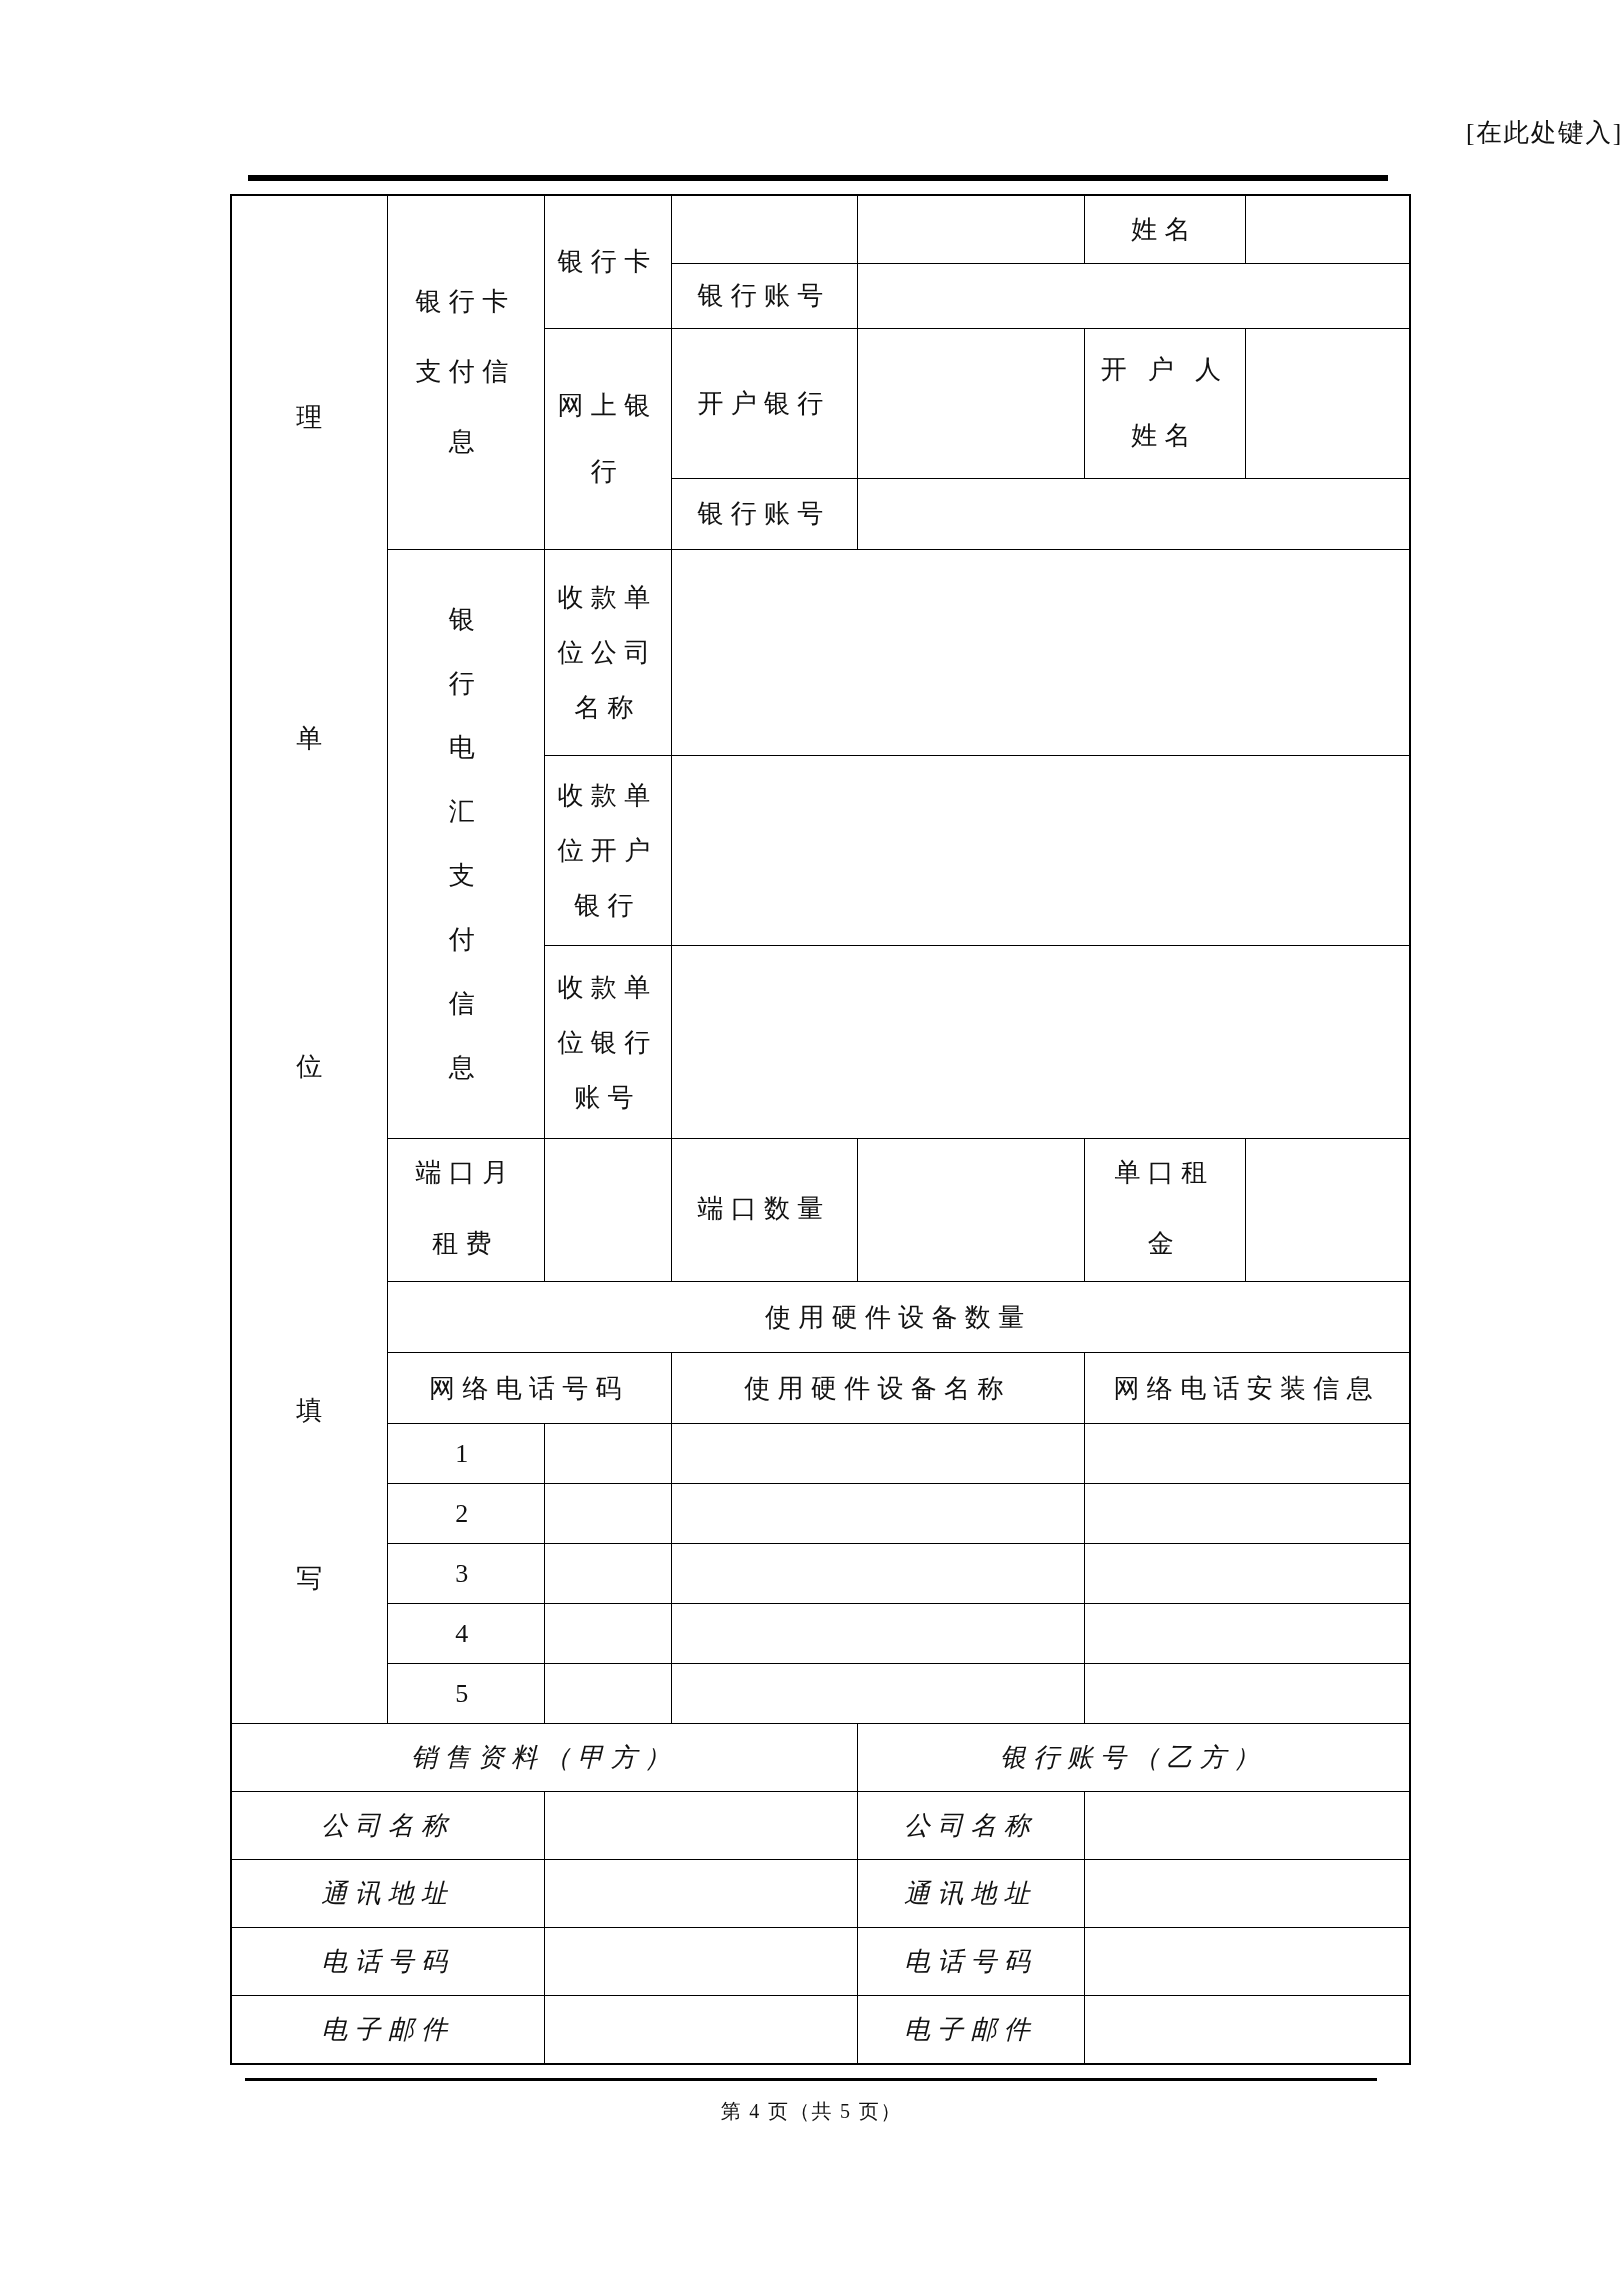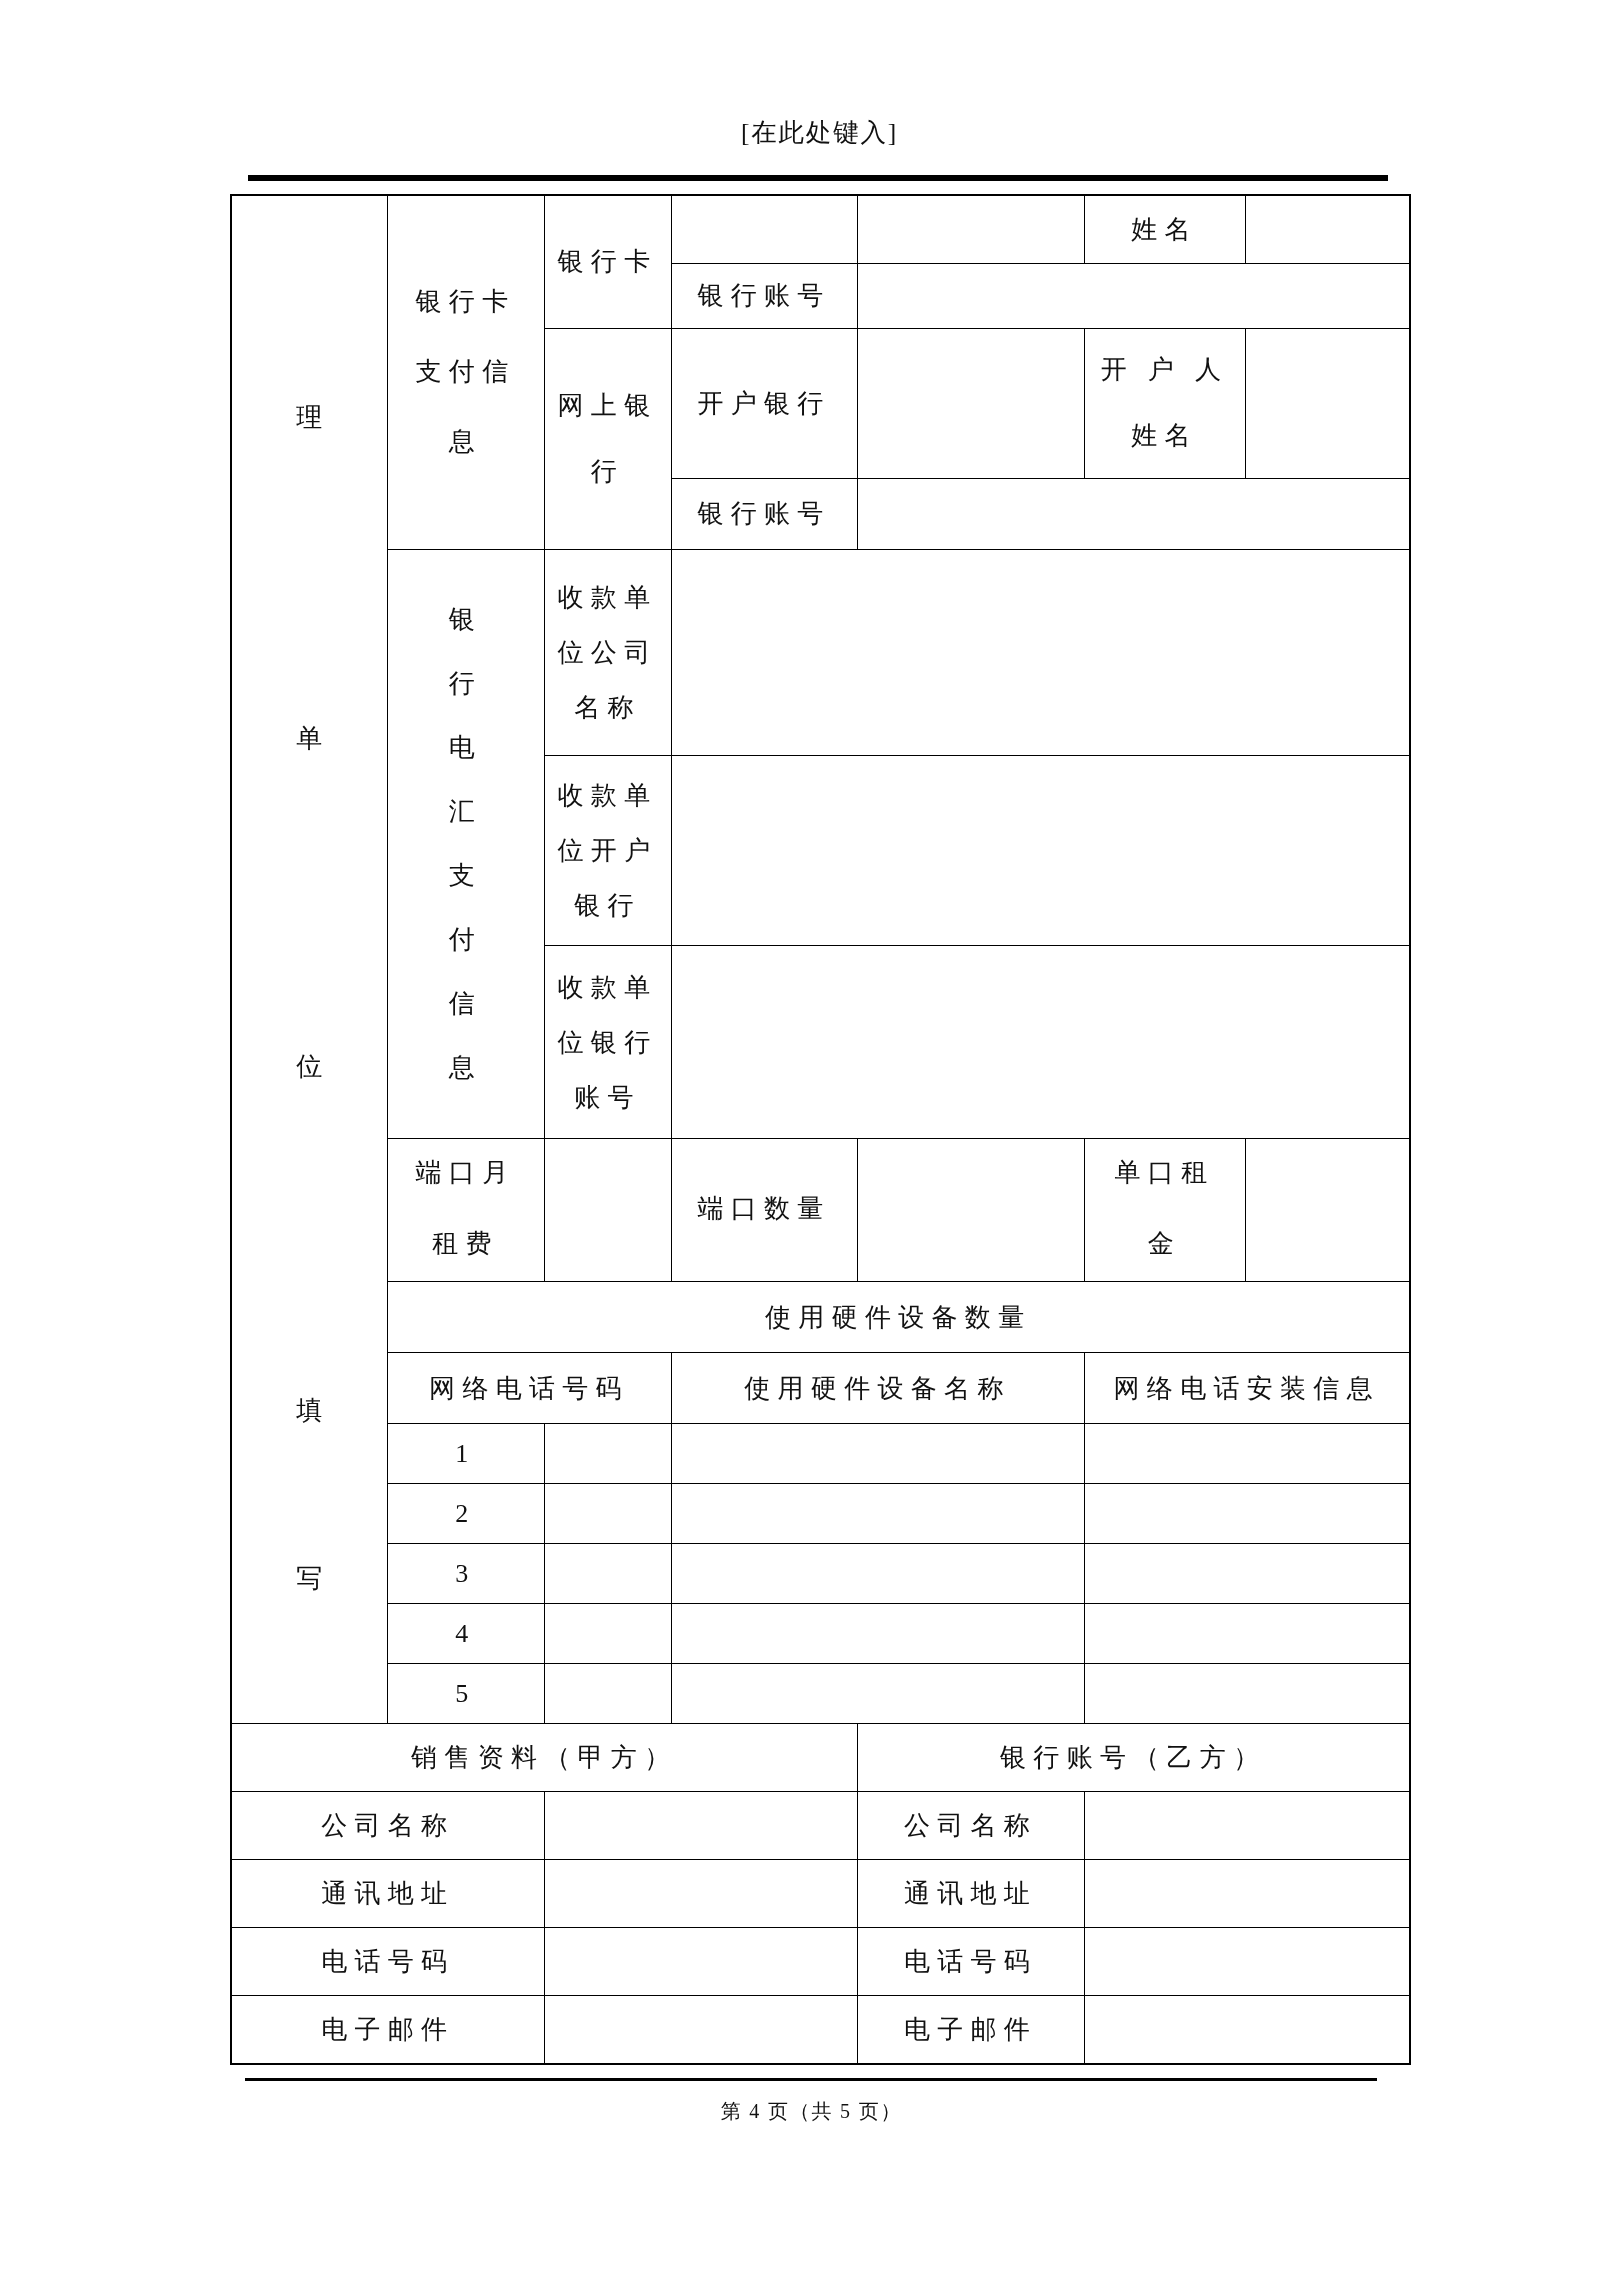--- a/index.html
+++ b/index.html
@@ -8,21 +8,21 @@
     width: 1623px;
     height: 2294px;
     background: #ffffff;
     font-family: "Liberation Serif", "DejaVu Serif", serif;
     color: #111111;
     overflow: hidden;
   }
   .header-placeholder {
     position: absolute;
     top: 115px; left: 16px; right: 0;
-    text-align: center;
+    text-align: right;
     font-size: 25.5px;
     letter-spacing: 1.8px;
     color: #111111;
   }
   .header-rule {
     position: absolute;
     top: 175px; left: 248px;
     width: 1140px; height: 5.5px;
     background: #000000;
   }
@@ -80,21 +80,21 @@
   .r-a2 { height: 65px; }
   .r-a3 { height: 128px; }
   .r-a4 { height: 71px; }
   .r-b1 { height: 189px; }
   .r-b2 { height: 190px; }
   .r-b3 { height: 193px; }
   .r-c1 { height: 141px; }
   .r-c2 { height: 71px; }
   .r-c3 { height: 71px; }
   .r-n  { height: 60px; }
-  .r-d  { height: 68px; }
+  .r-d  { height: 68px; font-style: italic; }
 </style>
 </head>
 <body>
 
 <div class="page">
 
   <div class="header-placeholder">[在此处键入]</div>
   <div class="header-rule"></div>
 
   <table class="form">

